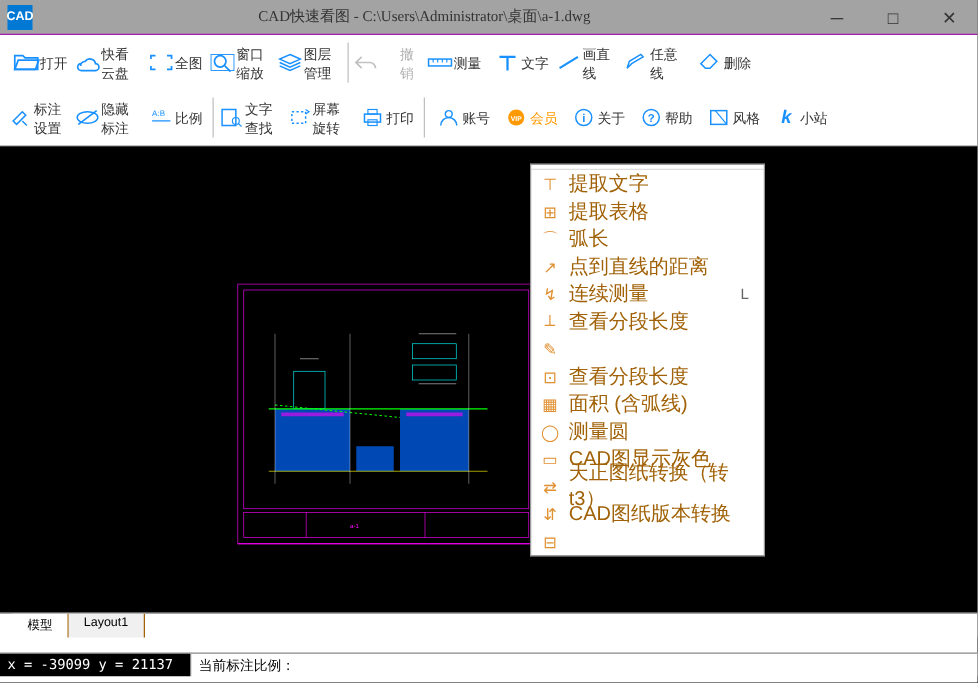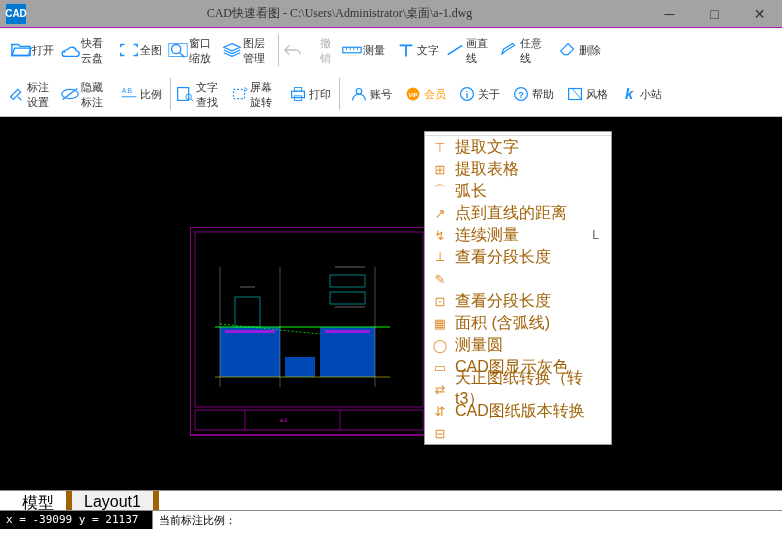--- a/index.html
+++ b/index.html
@@ -20,23 +20,23 @@
 .disabled{opacity:0.4;gap:16px;}
 .canvas-area{background:#000;height:373px;position:relative;overflow:hidden;}
 .drawing{position:absolute;left:190px;top:110px;width:240px;height:210px;}
 .context-menu{position:absolute;top:131px;left:424px;width:188px;background:#fff;border:1px solid #999;box-shadow:2px 2px 6px rgba(0,0,0,0.3);z-index:100;}
 .menu-sep{height:4px;border-bottom:1px solid #ddd;}
 .menu-item{display:flex;align-items:center;height:22px;padding:0 4px;font-size:12px;}
 .menu-icon{width:22px;text-align:center;color:#e09030;font-size:13px;}
 .menu-text{flex:1;padding-left:4px;color:#a16207;font-size:16px;}
 .menu-shortcut{color:#666;padding-right:8px;}
 .tabs{height:20px;background:#fff;display:flex;border-top:1px solid #888;padding-left:10px;}
-.tab{padding:2px 12px;font-size:16px;border-right:6px solid #a16207;background:#f0f0f0;}
+.tab{padding:2px 12px;font-size:10px;border-right:1px solid #a16207;background:#f0f0f0;}
 .tab.active{background:#fff;}
-.status{height:19px;background:#fff;display:flex;border-top:1px solid #888;font-size:11px;}
+.status{height:19px;background:#fff;display:flex;border-top:1px solid #888;font-size:11px;margin-top:12px;}
 .status-left{width:152px;background:#000;color:#fff;padding:2px 6px;font-family:monospace;}
 .status-right{padding:2px 6px;border-left:1px solid #888;}
 </style>
 </head>
 <body>
 
 <div class="titlebar">
   <div class="app-icon">CAD</div>
   <div class="title-text">CAD快速看图 - C:\Users\Administrator\桌面\a-1.dwg</div>
   <div class="win-controls">

